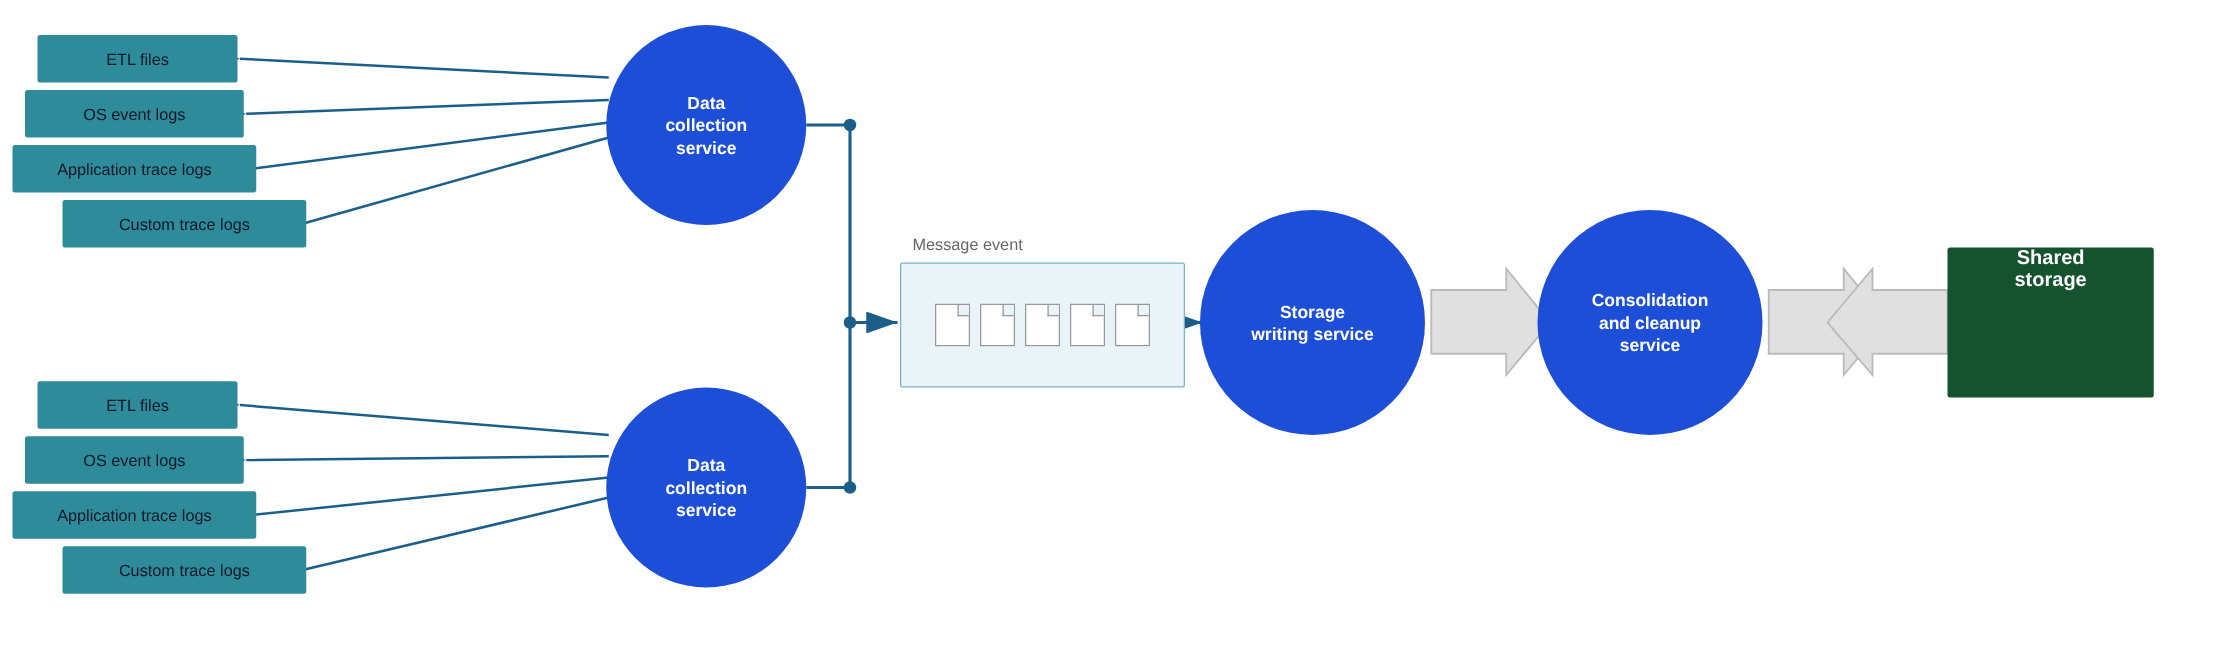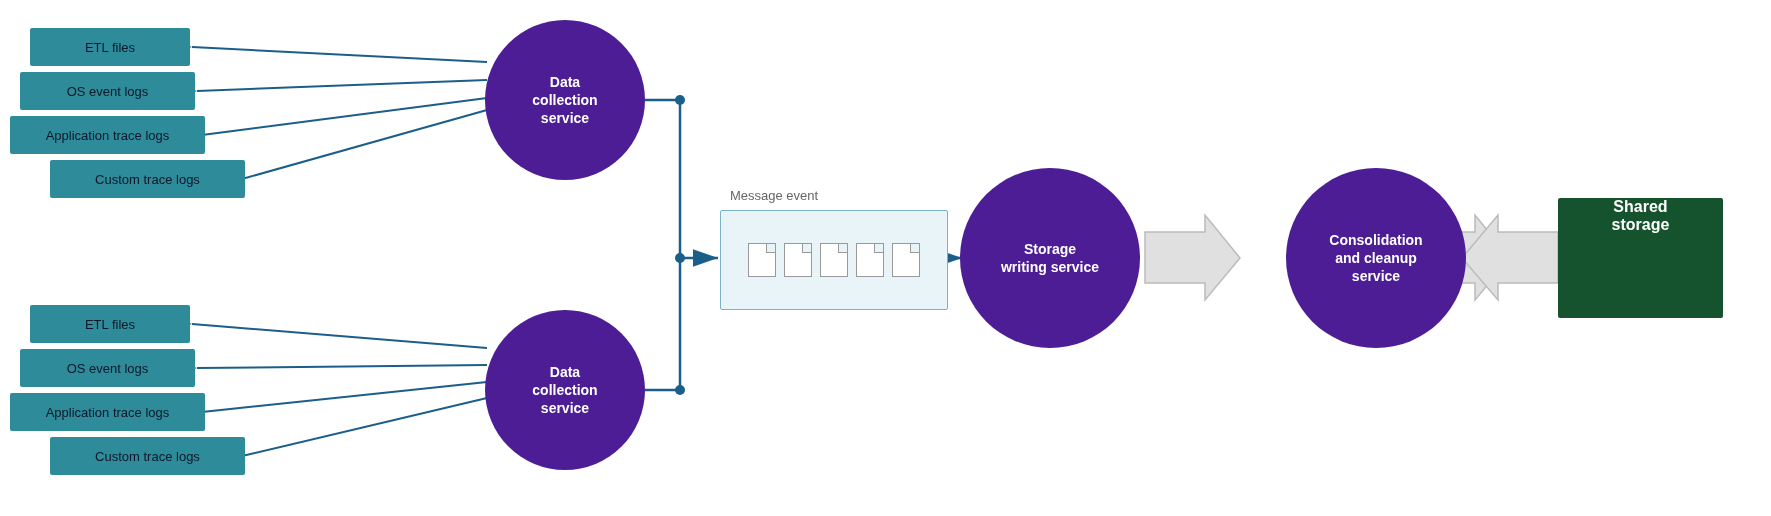--- a/index.html
+++ b/index.html
@@ -29,21 +29,21 @@
       align-items: center;
       justify-content: center;
       text-align: center;
       padding: 6px 10px;
       border-radius: 2px;
     }
 
     
     .blue-circle {
       position: absolute;
-      background: #4c1d95;
+      background: #1d4ed8;
       color: #fff;
       border-radius: 50%;
       display: flex;
       align-items: center;
       justify-content: center;
       text-align: center;
       font-size: 14px;
       font-weight: 600;
       line-height: 1.3;
     }
@@ -232,21 +232,21 @@
       <div class="doc-icon"></div>
       <div class="doc-icon"></div>
     </div>
   </div>
 
   <div class="blue-circle" style="left:960px; top:168px; width:180px; height:180px; font-size:15px;">
     <span style="white-space:pre-line; font-size:14px;">Storage
 writing service</span>
   </div>
 
-  <div class="blue-circle" style="left:1286px; top:168px; width:180px; height:180px; font-size:14px;">
+  <div class="blue-circle" style="left:1230px; top:168px; width:180px; height:180px; font-size:14px;">
     <span style="white-space:pre-line;">Consolidation
 and cleanup
 service</span>
   </div>
 
   <div class="shared-storage-box" style="left:1558px; top:198px; width:165px; height:120px; font-size:16px;">
     <span style="white-space:pre-line;">Shared
 storage</span>
   </div>
 

